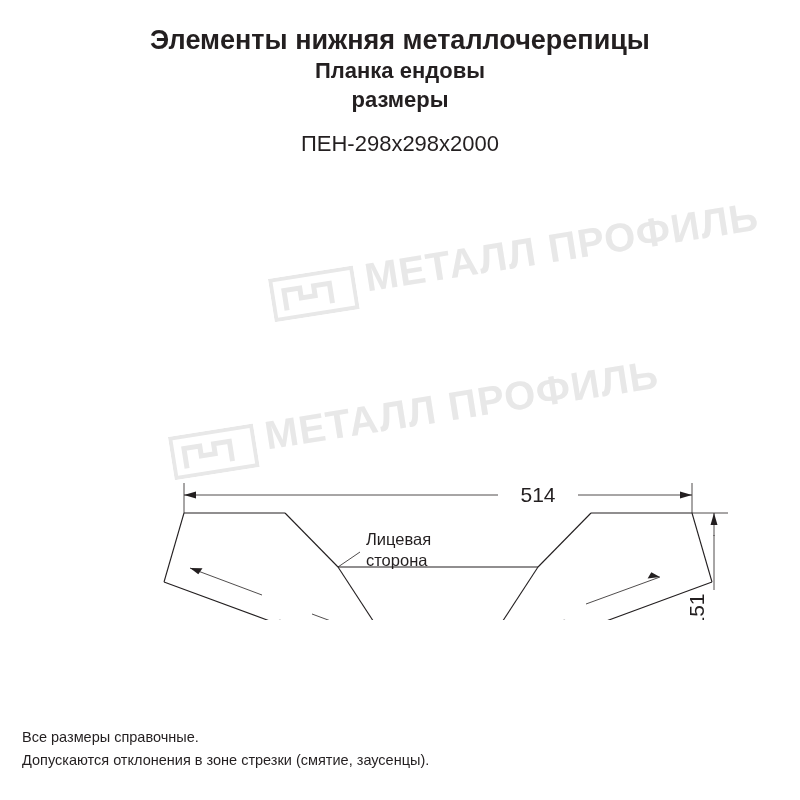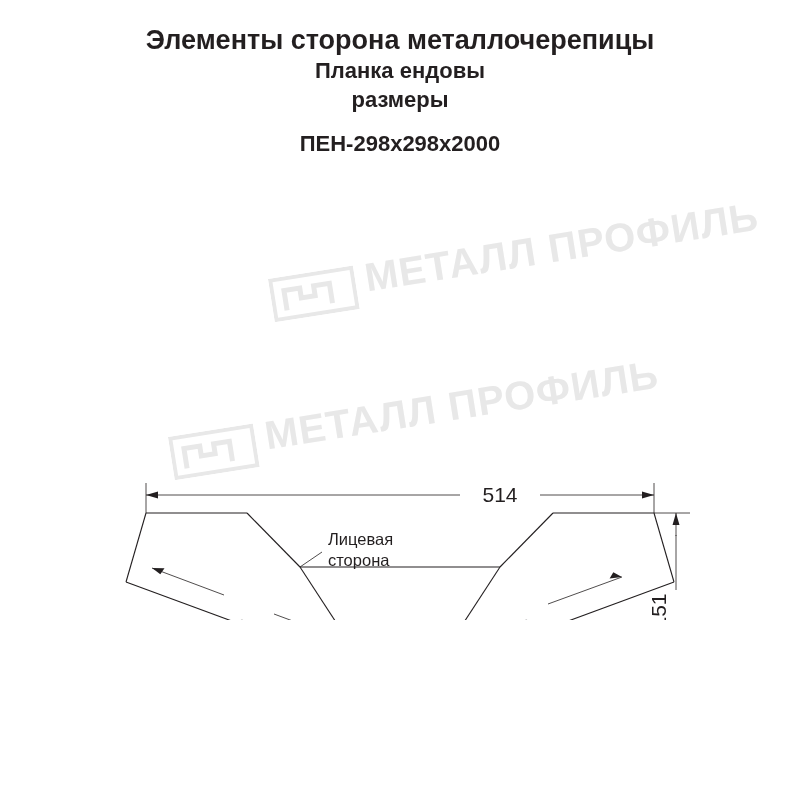--- a/index.html
+++ b/index.html
@@ -37,28 +37,29 @@
     font-size: 22px;
     font-weight: bold;
     line-height: 1.35;
   }
   .sub-title .line2 {
     display: block;
   }
   .code-title {
     margin-top: 16px;
     font-size: 22px;
-    font-weight: bold;
+    font-weight: normal;
   }
   .drawing {
     position: absolute;
     top: 200px;
     left: 0;
     width: 760px;
     height: 420px;
+    padding-left: 38px;
   }
   .watermark {
     position: absolute;
     pointer-events: none;
     user-select: none;
   }
   .wm-text {
     font-family: "Liberation Sans", sans-serif;
     font-weight: bold;
     color: #e8e8e8;
@@ -111,21 +112,21 @@
   <div class="watermark wm2">
     <span class="wm-logo">
       <svg width="86" height="44" viewBox="0 0 86 44" aria-hidden="true">
         <rect x="2" y="2" width="82" height="40" fill="none" stroke="#e8e8e8" stroke-width="4"></rect>
         <path d="M14 34 L14 14 L30 14 L30 24 L44 24 L44 14 L60 14 L60 34" fill="none" stroke="#e8e8e8" stroke-width="5"></path>
       </svg>
     </span><span class="wm-text">МЕТАЛЛ ПРОФИЛЬ</span>
   </div>
 
   <div class="title-block">
-    <div class="main-title">Элементы сторона металлочерепицы</div>
+    <div class="main-title">Элементы нижняя металлочерепицы</div>
     <div class="sub-title">
       <span>Планка ендовы</span>
       <span class="line2">размеры</span>
     </div>
     <div class="code-title">ПЕН-298х298х2000</div>
   </div>
 
   <div class="drawing">
     <svg width="800" height="420" viewBox="0 0 800 420">
       <g fill="none" stroke="#231f20" stroke-width="1.1">
@@ -176,14 +177,18 @@
       <text x="500" y="302" text-anchor="middle" font-size="21">514</text>
       <text x="250" y="438" text-anchor="middle" font-size="21" transform="rotate(20 250 438)">298</text>
       <text x="518" y="438" text-anchor="middle" font-size="21" transform="rotate(-20 518 438)">298</text>
       <text x="666" y="411" text-anchor="middle" font-size="21" transform="rotate(-90 666 411)">151</text>
 
       <text x="328" y="345" font-size="16.5">Лицевая</text>
       <text x="328" y="366" font-size="16.5">сторона</text>
     </svg>
   </div>
 
+  <div class="notes">
+    <div>Все размеры справочные.</div>
+    <div>Допускаются отклонения в зоне стрезки (смятие, заусенцы).</div>
+  </div>
 
 </div>
 
 </body></html>

